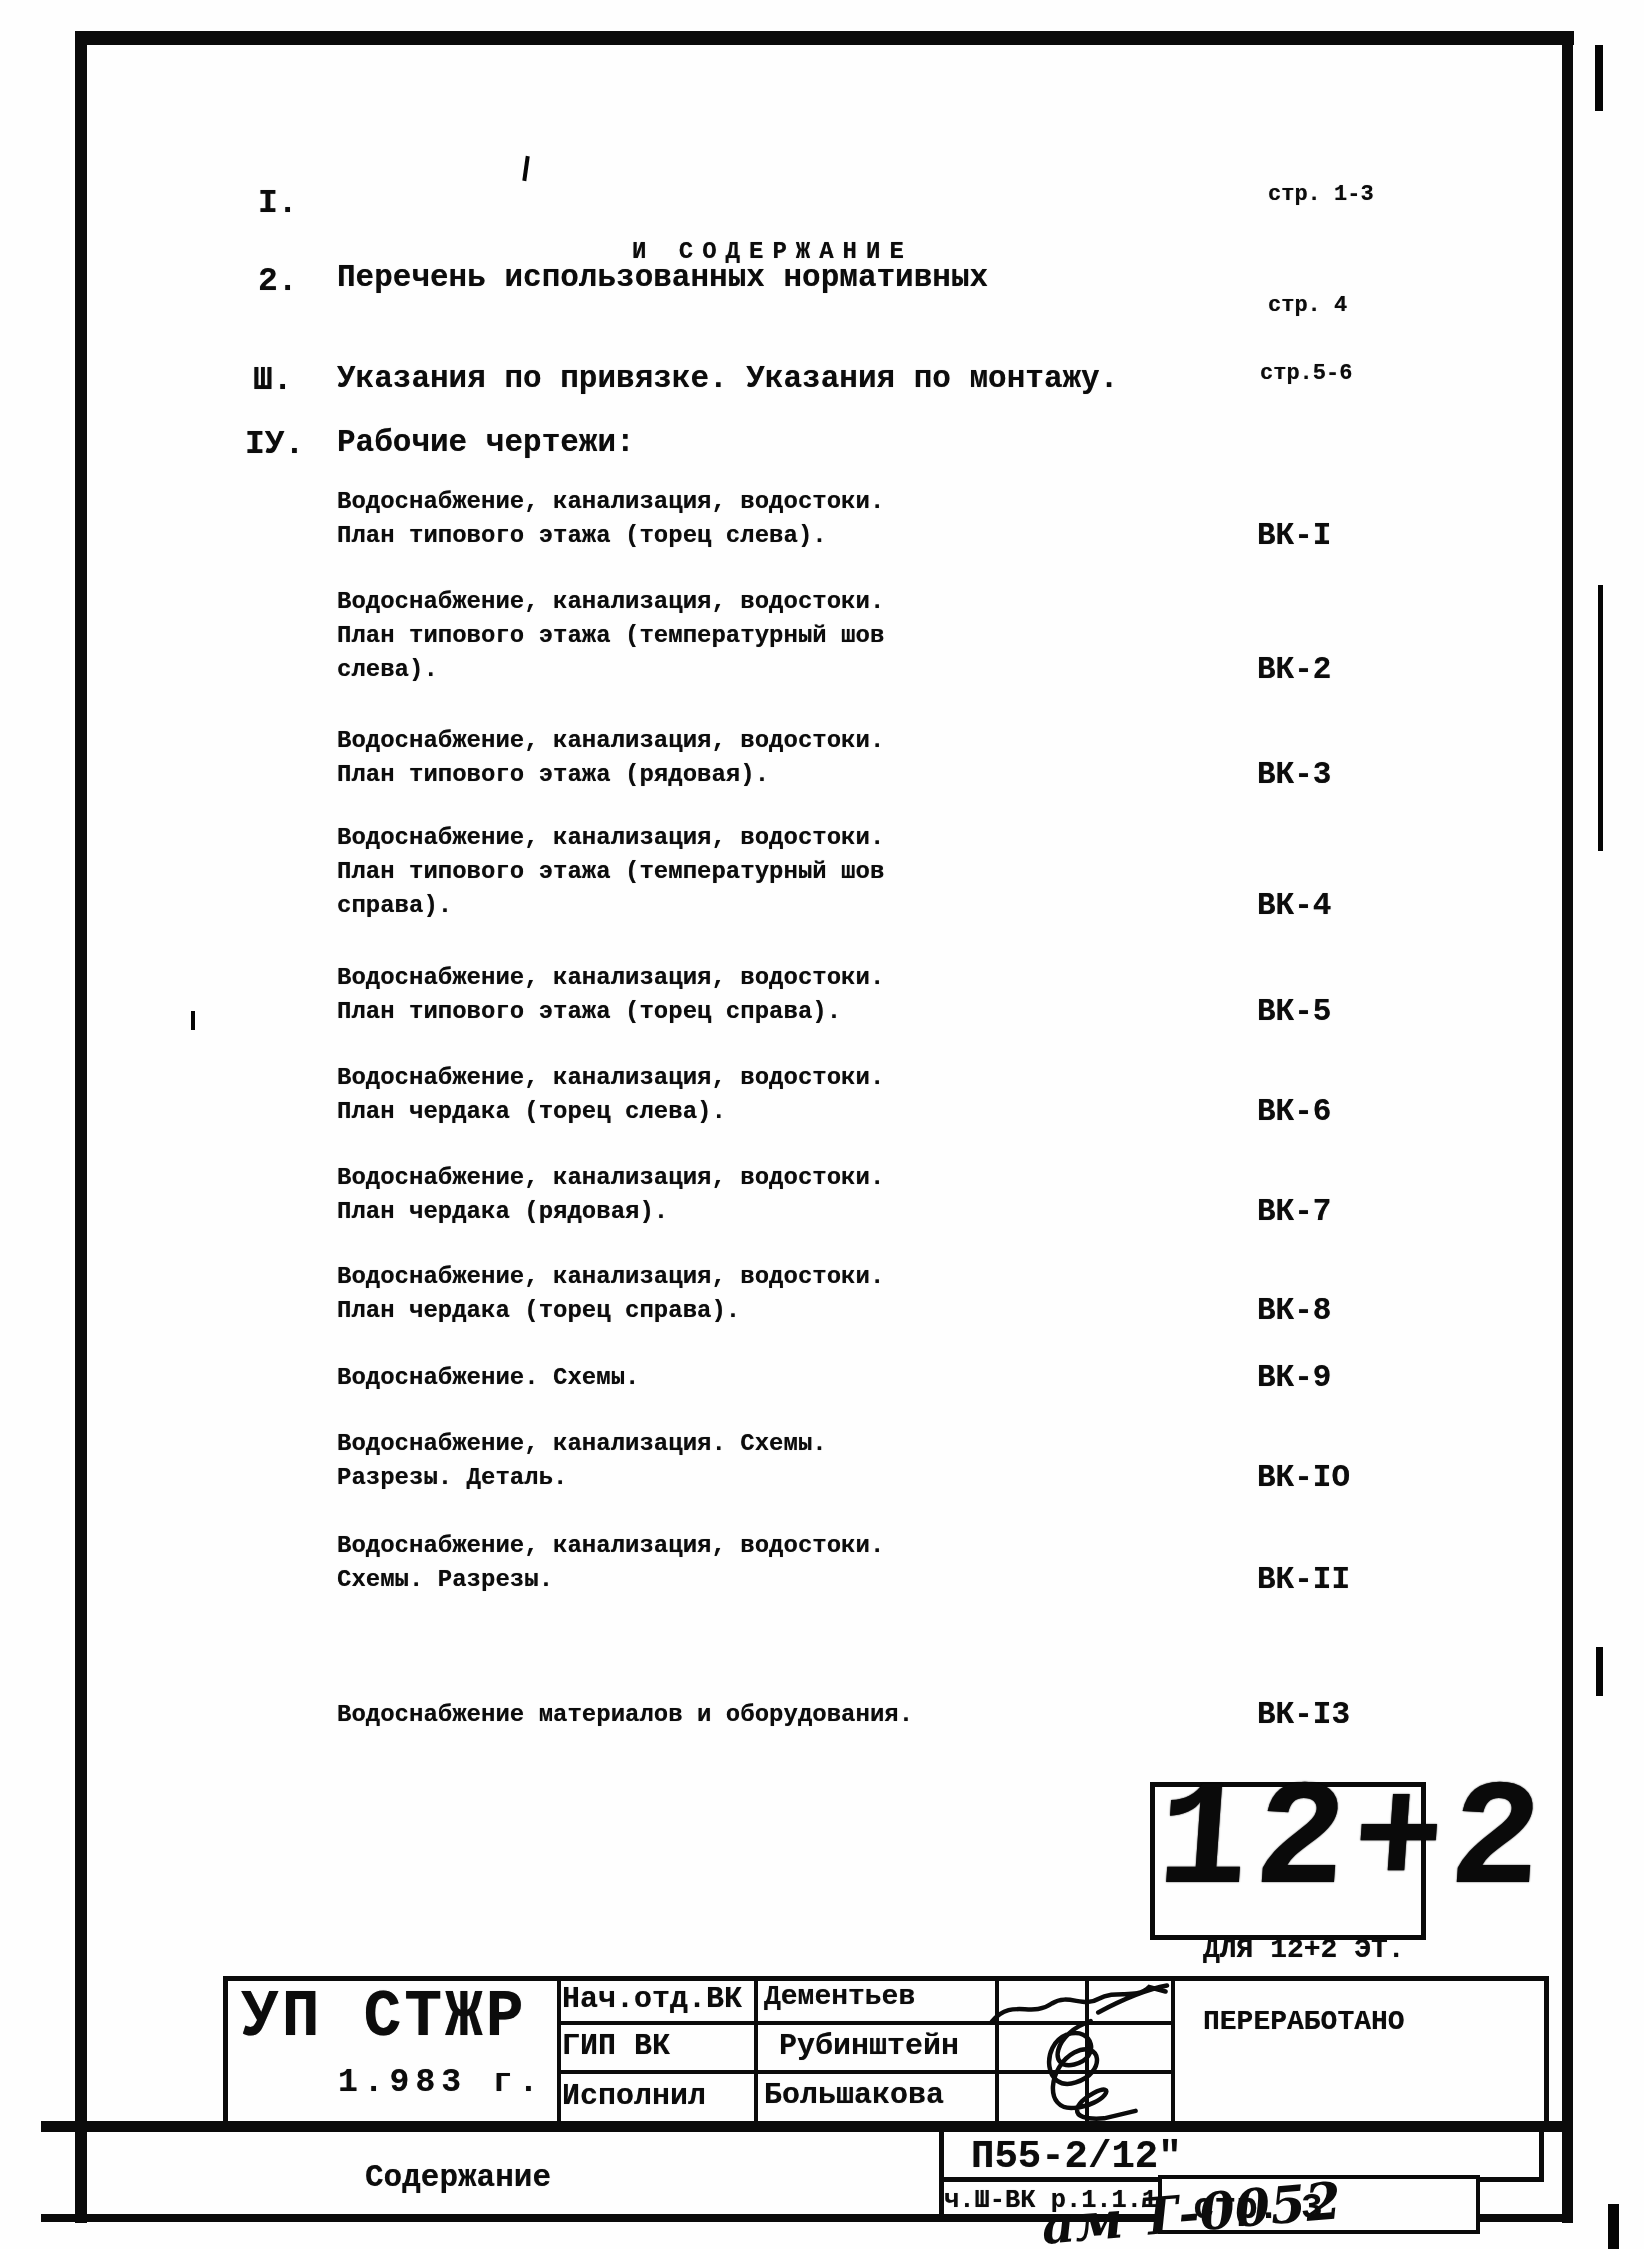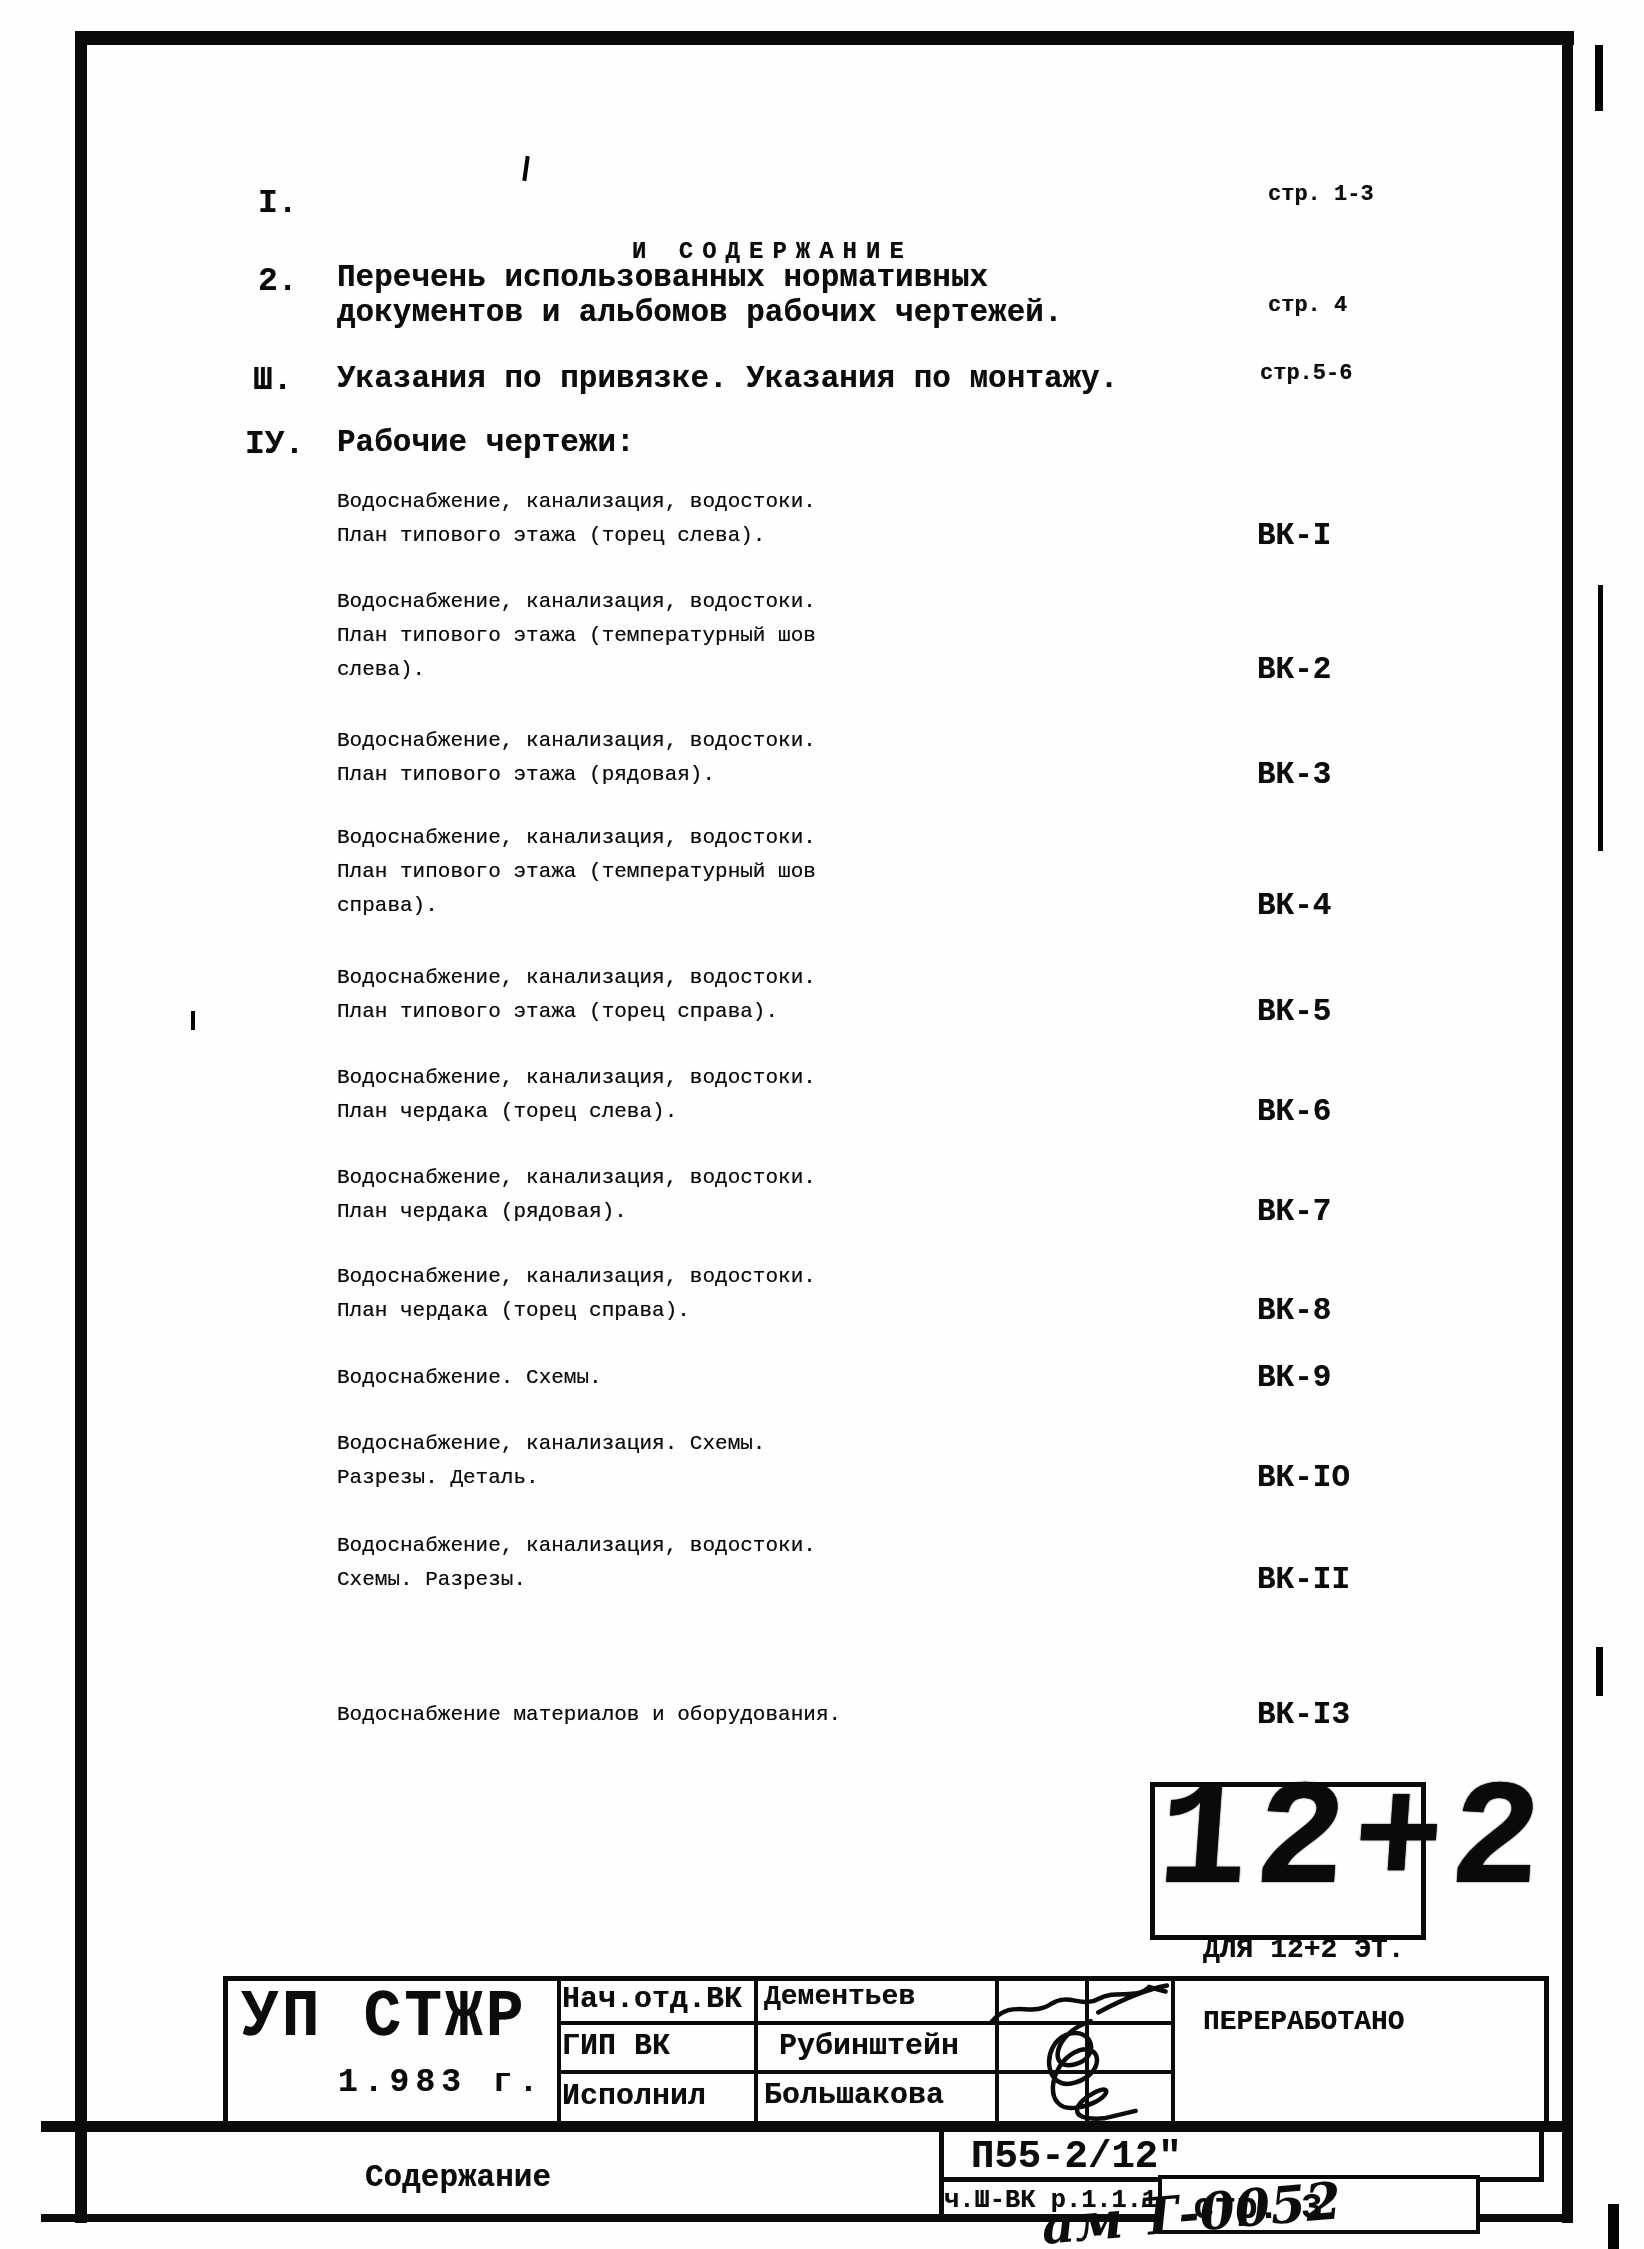--- a/index.html
+++ b/index.html
@@ -6,21 +6,21 @@
   .page{position:relative;width:1644px;height:2250px;background:#fefefe;overflow:hidden;
         font-family:"Liberation Mono","DejaVu Sans Mono",monospace;color:#0c0c0c;}
   .hline,.vline{position:absolute;background:#0b0b0b;}
   .t{position:absolute;font-weight:bold;white-space:pre;text-shadow:0 0 0.7px rgba(0,0,0,.55);}
   .headline{font-size:30px;letter-spacing:9px;}
   .headline2{font-size:24px;letter-spacing:9px;}
   .tocnum{font-size:33px;}
   .tocline{font-size:31px;line-height:36px;}
   .pageref{font-size:22px;}
   .entry{position:absolute;left:337px;width:1257px;}
-  .dline{font-size:21px;line-height:34px;font-weight:normal;white-space:pre;text-shadow:0 0 0.7px rgba(0,0,0,.55);}
+  .dline{font-size:24px;line-height:34px;font-weight:bold;white-space:pre;text-shadow:0 0 0.7px rgba(0,0,0,.55);}
   .code{position:absolute;left:920px;bottom:0;font-size:31px;line-height:34px;font-weight:bold;text-shadow:0 0 0.7px rgba(0,0,0,.6);}
   .stampbox{position:absolute;left:1150px;top:1782px;width:266px;height:148px;border:5.2px solid #0a0a0a;}
   .stampdigits{position:absolute;left:1158px;top:1767px;font-size:150px;line-height:150px;letter-spacing:7.5px;
                font-weight:bold;transform:skewX(-4deg);color:#0a0a0a;text-shadow:0 0 1.5px #000;}
   .orgstamp{font-size:63px;letter-spacing:3px;transform:scaleY(1.05);}
   .handnote{position:absolute;left:1041px;top:2183px;font-family:"DejaVu Serif","Liberation Serif",serif;
             font-style:italic;font-weight:bold;font-size:51px;transform:rotate(-5deg);white-space:pre;}
   .artifact{position:absolute;background:#050505;}
   svg.sig{position:absolute;}
 </style>
@@ -40,21 +40,20 @@
   <div class="artifact" style="left:1608px;top:2204px;width:10.5px;height:46px;"></div>
   <div class="artifact" style="left:524px;top:156px;width:3.7px;height:25.4px;transform:rotate(8deg);"></div>
   <div class="artifact" style="left:191px;top:1011px;width:3.7px;height:19.4px;"></div>
 
   <div class="t tocnum" style="left:258px;top:185px;">I.</div>
   <div class="t pageref" style="left:1268px;top:182px;">стр. 1-3</div>
   <div class="t headline2" style="left:632px;top:238px;">И СОДЕРЖАНИЕ</div>
 
   <div class="t tocnum" style="left:258px;top:263px;">2.</div>
   <div class="t tocline" style="left:337px;top:260px;">Перечень использованных нормативных</div>
-  <div class="t tocline" style="left:337px;top:295px;">документов и альбомов рабочих чертежей.</div>
   <div class="t pageref" style="left:1268px;top:293px;">стр. 4</div>
 
   <div class="t tocnum" style="left:253px;top:362px;">Ш.</div>
   <div class="t tocline" style="left:337px;top:361px;">Указания по привязке. Указания по монтажу.</div>
   <div class="t pageref" style="left:1260px;top:361px;">стр.5-6</div>
 
   <div class="t tocnum" style="left:245px;top:426px;">IУ.</div>
   <div class="t tocline" style="left:337px;top:425px;font-family:Liberation Mono, monospace;">Рабочие чертежи:</div>
 
   <div class="entry" style="top:485px;">

